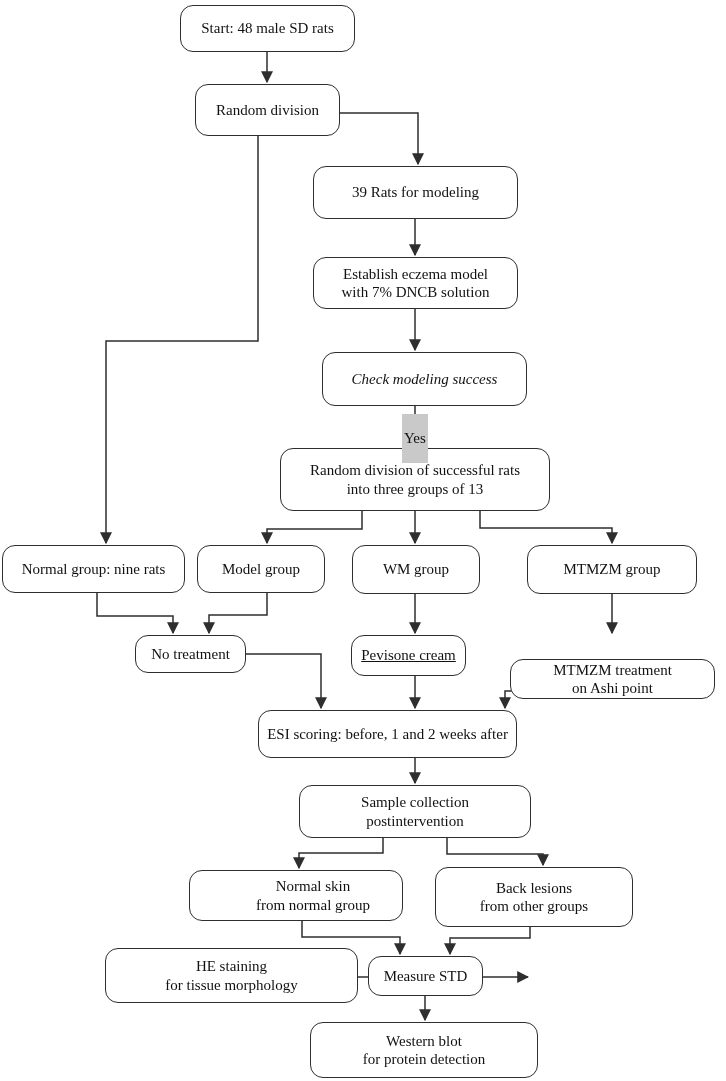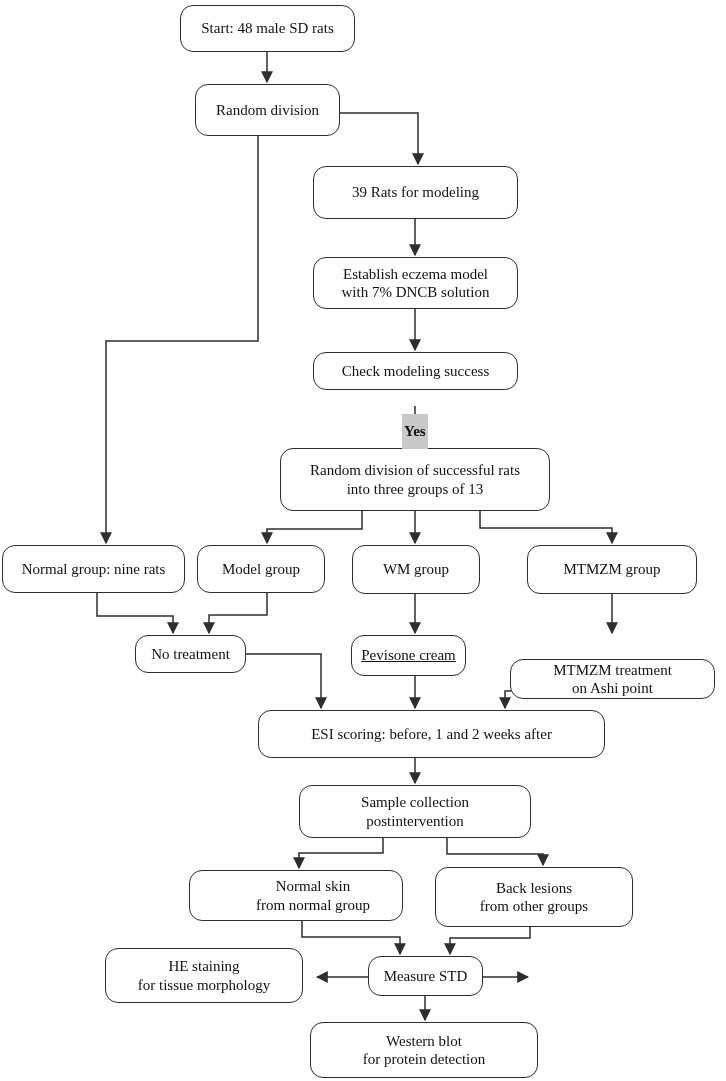--- a/index.html
+++ b/index.html
@@ -31,23 +31,22 @@
     font-size: 15px;
     line-height: 1.22;
     padding: 2px 6px;
     z-index: 2;
   }
   .edge-label {
     position: absolute;
     font-size: 15px;
     line-height: 1.1;
     background: #c9c9c9;
-    padding: 9px 2px;
+    padding: 16px 2px;
     z-index: 3;
-    font-weight: bold;
   }
 </style>
 </head>
 <body>
 
 <div id="canvas">
 
   <svg id="wires" viewBox="0 0 726 1081" xmlns="http://www.w3.org/2000/svg" fill="none" stroke="#2e2e2e" stroke-width="1.5">
     <defs>
       <marker id="arr" viewBox="0 0 10 10" refX="9" refY="5" markerWidth="8" markerHeight="8" orient="auto-start-reverse">
@@ -78,39 +77,39 @@
     <path d="M368 977 L317 977" marker-end="url(#arr)"></path>
     <path d="M483 977 L528 977" marker-end="url(#arr)"></path>
     <path d="M425 996 L425 1020" marker-end="url(#arr)"></path>
   </svg>
 
   <div class="node" style="left:180px; top:5px;  width:175px; height:47px;">Start: 48 male SD rats</div>
   <div class="node" style="left:195px; top:84px; width:145px; height:52px;">Random division</div>
   <div class="node" style="left:313px; top:166px;width:205px; height:53px;">39 Rats for modeling</div>
   <div class="node" style="left:313px; top:257px;width:205px; height:52px;">Establish eczema model
 with 7% DNCB solution</div>
-  <div class="node" style="left:313px; top:352px;width:205px; height:38px;">Check modeling success</div>
+  <div class="node" style="left:322px; top:352px;width:205px; height:54px;font-style:italic;">Check modeling success</div>
   <div class="node" style="left:280px; top:448px;width:270px; height:63px;">Random division of successful rats
 into three groups of 13</div>
   <div class="node" style="left:2px;   top:545px;width:183px; height:48px;">Normal group: nine rats</div>
   <div class="node" style="left:197px; top:545px;width:128px; height:48px;text-align:right;">Model group</div>
   <div class="node" style="left:352px; top:545px;width:128px; height:49px;">WM group</div>
   <div class="node" style="left:527px; top:545px;width:170px; height:49px;">MTMZM group</div>
   <div class="node" style="left:135px; top:635px;width:111px; height:38px;">No treatment</div>
   <div class="node" style="left:351px; top:635px;width:115px; height:41px;text-decoration:underline;">Pevisone cream</div>
   <div class="node" style="left:510px; top:635px;width:205px; height:40px;margin-top:24px;">MTMZM treatment
 on Ashi point</div>
-  <div class="node" style="left:258px; top:710px;width:347px; height:48px;">ESI scoring: before, 1 and 2 weeks after</div>
+  <div class="node" style="left:258px; top:710px;width:259px; height:48px;">ESI scoring: before, 1 and 2 weeks after</div>
   <div class="node" style="left:299px; top:785px;width:232px; height:53px;">Sample collection
 postintervention</div>
   <div class="node" style="left:189px; top:870px;width:214px; height:51px;padding-left:40px;">Normal skin
 from normal group</div>
   <div class="node" style="left:435px; top:867px;width:198px; height:60px;">Back lesions
 from other groups</div>
-  <div class="node" style="left:105px; top:948px;width:198px; height:55px;">HE staining
+  <div class="node" style="left:105px; top:948px;width:253px; height:55px;">HE staining
 for tissue morphology</div>
   <div class="node" style="left:368px; top:956px;width:115px; height:40px;">Measure STD</div>
   <div class="node" style="left:310px; top:1022px;width:228px;height:56px;">Western blot
 for protein detection</div>
 
   <div class="edge-label" style="left:402px; top:414px;">Yes</div>
 
 </div>
 
 </body></html>

